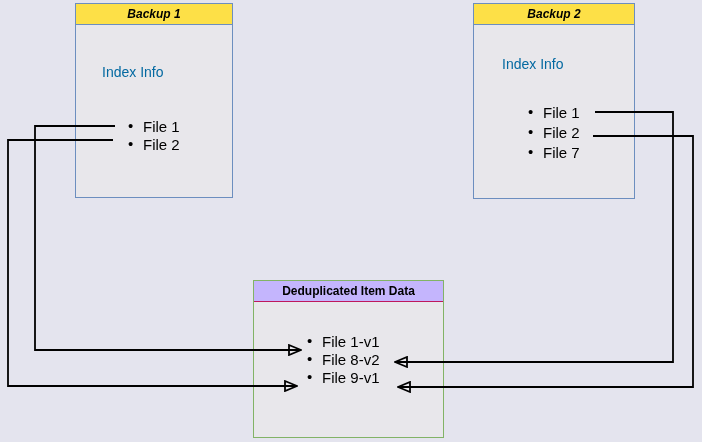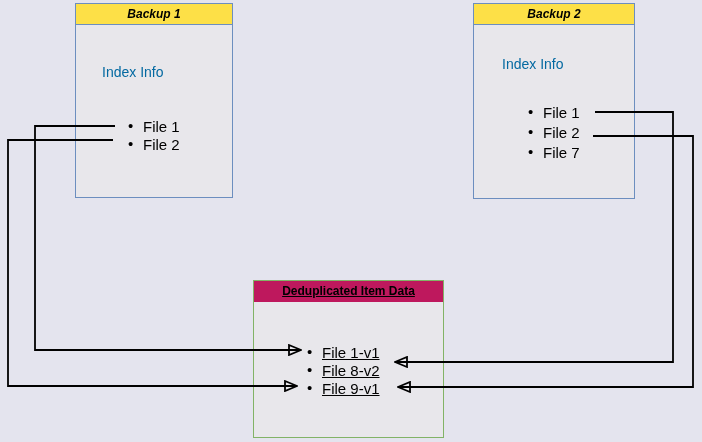--- a/index.html
+++ b/index.html
@@ -24,21 +24,21 @@
   .titlebar{
     height:21px;
     line-height:21px;
     text-align:center;
     font-size:12px;
     font-weight:bold;
     color:#000;
     box-sizing:border-box;
   }
   .blue .titlebar{ background:#fde047; border-bottom:1px solid #6c8ebf;font-style:italic; }
-  .green .titlebar{ background:#be185d; border-bottom:1px solid #be185d;text-decoration:underline; }
+  .green .titlebar{ background:#c4b5fd; border-bottom:1px solid #be185d; }
   .subtitle{
     position:absolute;
     font-size:14px;
     color:#0369a1;
     white-space:nowrap;
   }
   ul.filelist{
     position:absolute;
     margin:0;
     padding:0;
@@ -90,21 +90,21 @@
     <div class="subtitle" style="left:28px; top:52px;">Index Info</div>
     <ul class="filelist lh20" style="left:54px; top:99px;">
       <li>File 1</li>
       <li>File 2</li>
       <li>File 7</li>
     </ul>
   </div>
 
   <div class="box green" style="left:253px; top:280px; width:191px; height:158px;">
     <div class="titlebar">Deduplicated Item Data</div>
-    <ul class="filelist lh18" style="left:53px; top:63px;text-decoration:underline;">
+    <ul class="filelist lh18" style="left:53px; top:52px;">
       <li>File 1-v1</li>
       <li>File 8-v2</li>
       <li>File 9-v1</li>
     </ul>
   </div>
 
   <svg class="wires" viewBox="0 0 702 442" xmlns="http://www.w3.org/2000/svg">
     <defs>
       <marker id="arrow" markerUnits="userSpaceOnUse" markerWidth="14" markerHeight="12" refX="12" refY="6" orient="auto">
         <path d="M1,1 L13,6 L1,11 Z" fill="#000" stroke="none"></path>

